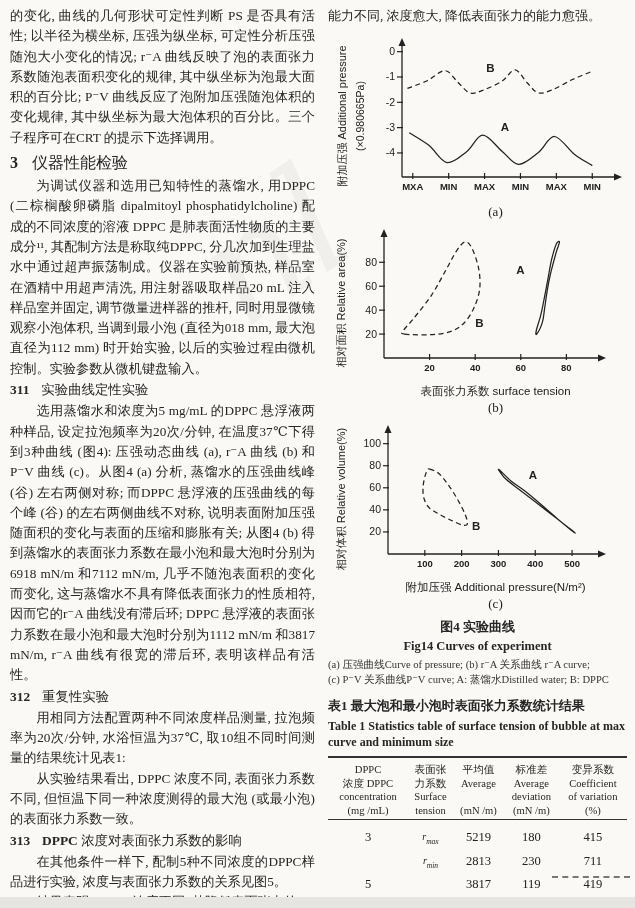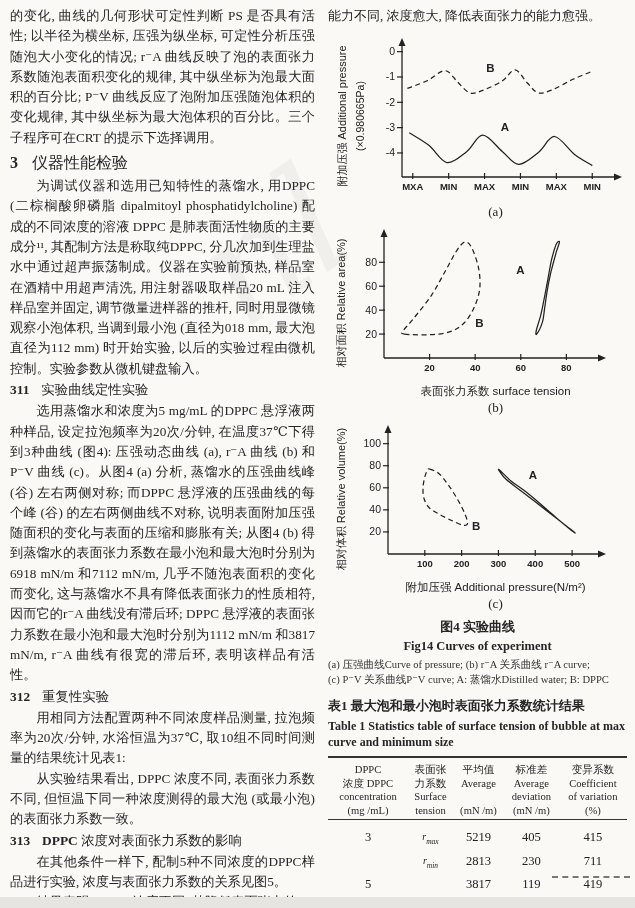--- a/index.html
+++ b/index.html
@@ -257,21 +257,21 @@
 Coefficient
 of variation
 (%)</th>
           </tr>
         </thead>
         <tbody>
           <tr>
             <td>3</td>
             <td class="sym"><i>r</i><sub>max</sub></td>
             <td>5219</td>
-            <td>405</td>
+            <td>180</td>
             <td>415</td>
           </tr>
           <tr>
             <td></td>
             <td class="sym"><i>r</i><sub>min</sub></td>
             <td>2813</td>
             <td>230</td>
             <td>711</td>
           </tr>
           <tr>

